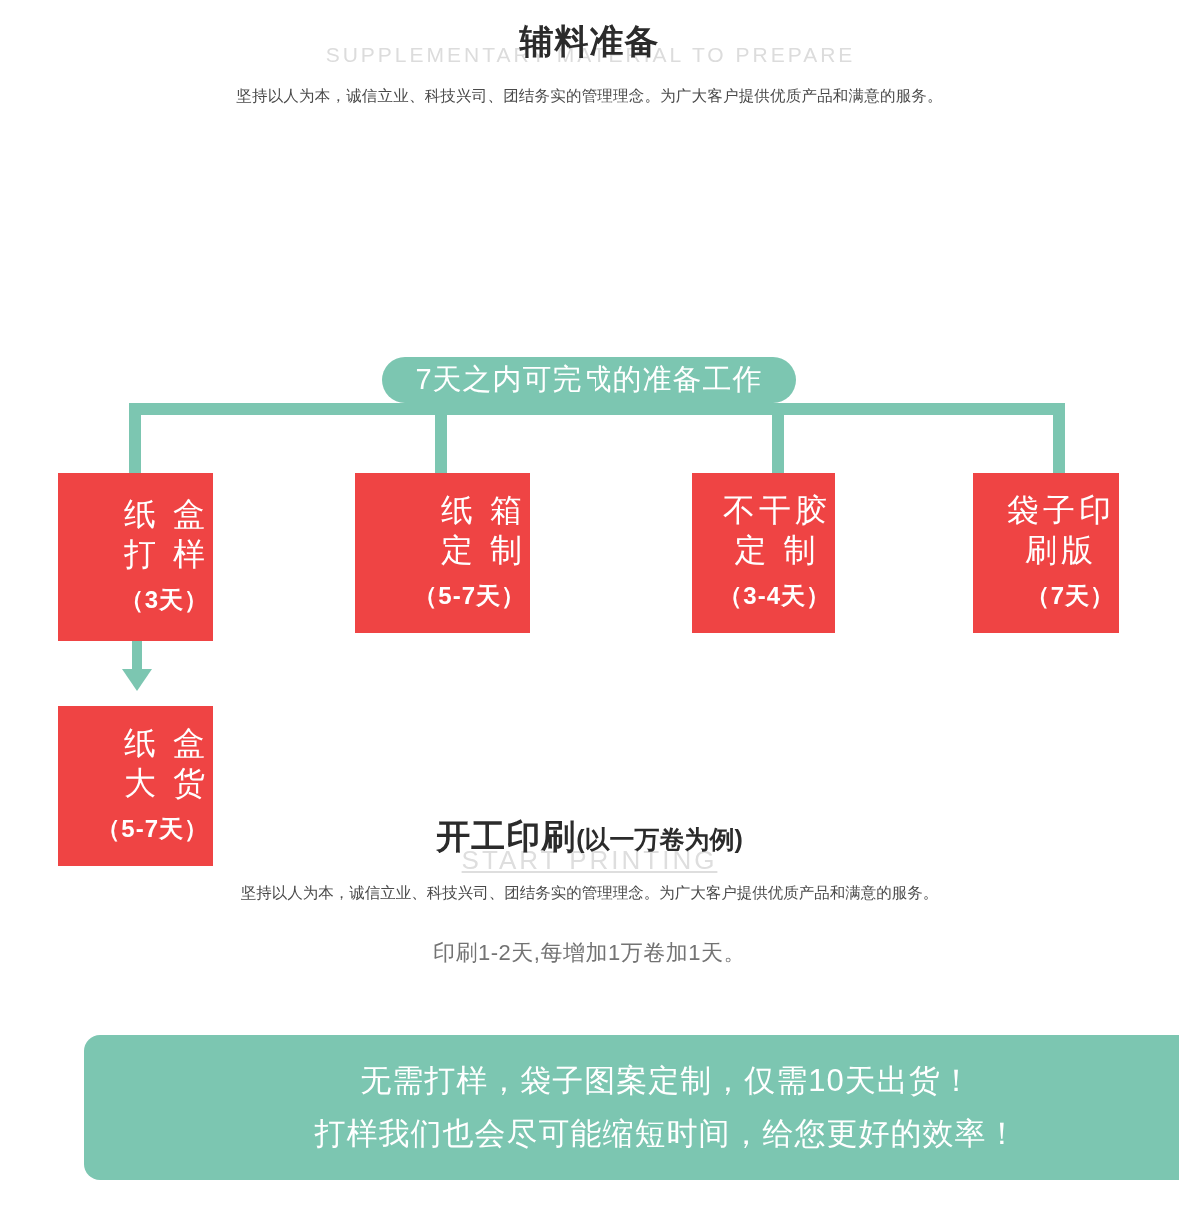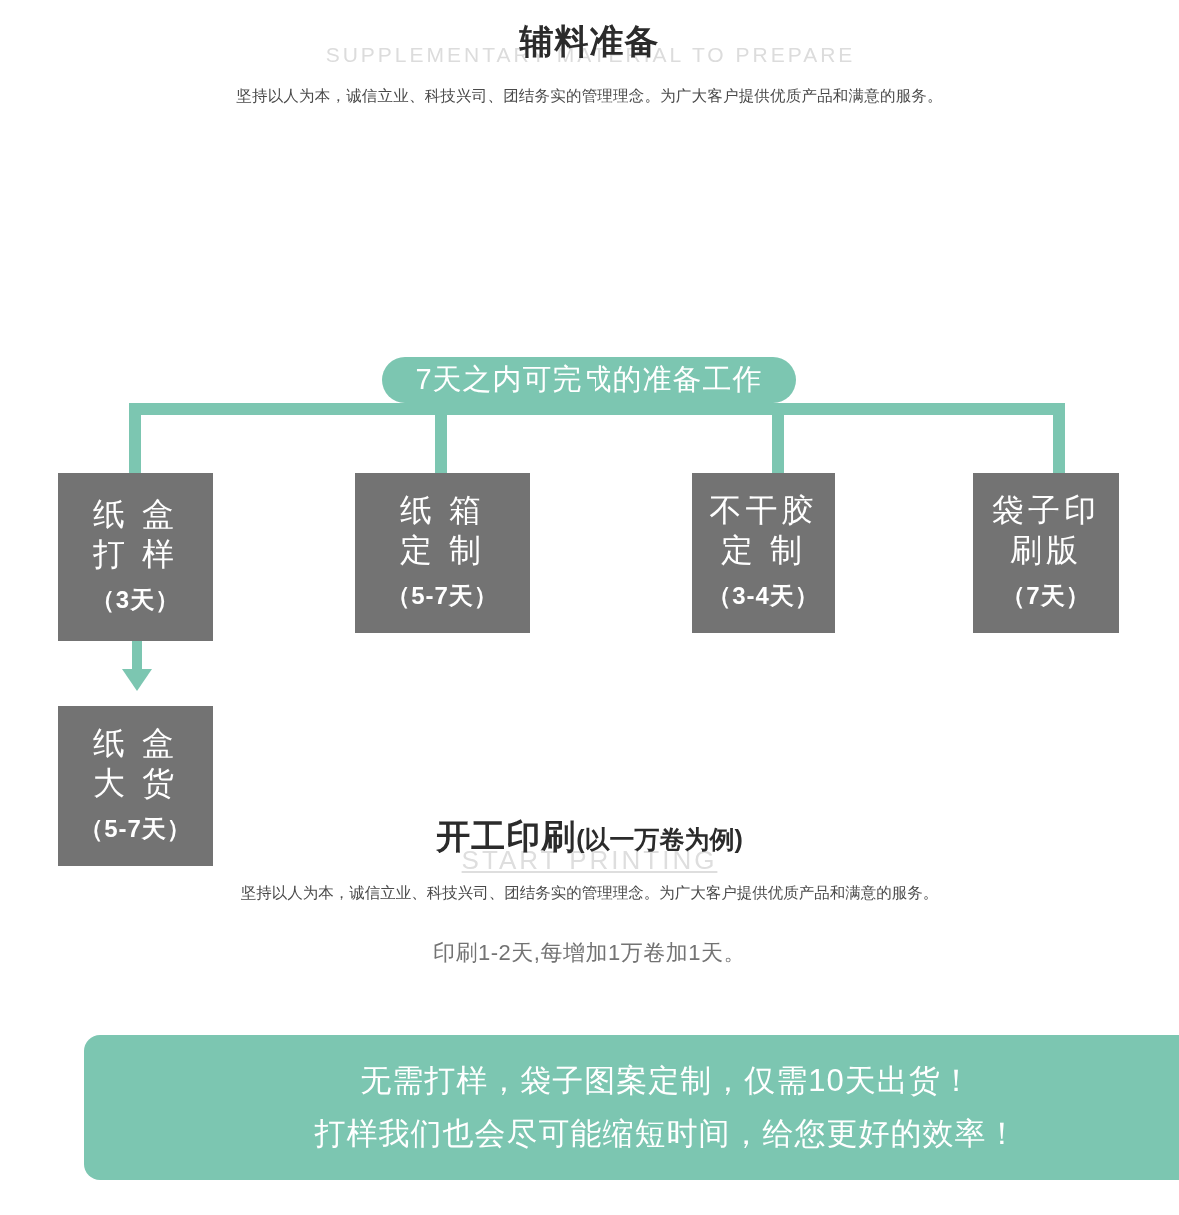--- a/index.html
+++ b/index.html
@@ -85,26 +85,26 @@
   }
   
   .stub-down { left: 583px; top: 246px; width: 12px; height: 24px; }
   
   .bus { left: 129px; top: 270px; width: 936px; height: 12px; }
   
   .drop { top: 270px; width: 12px; height: 70px; }
 
   .box {
     position: absolute;
-    background: #737373;
+    background: #ef4444;
     color: #ffffff;
     text-align: center;
     display: flex;
     flex-direction: column;
-    align-items: center;
+    align-items: flex-end;
     justify-content: center;
     padding: 6px 4px 10px;
   }
   .box .t {
     font-size: 32px;
     line-height: 1.25;
     letter-spacing: 4px;
     white-space: pre-line;
     font-weight: 400;
   }

